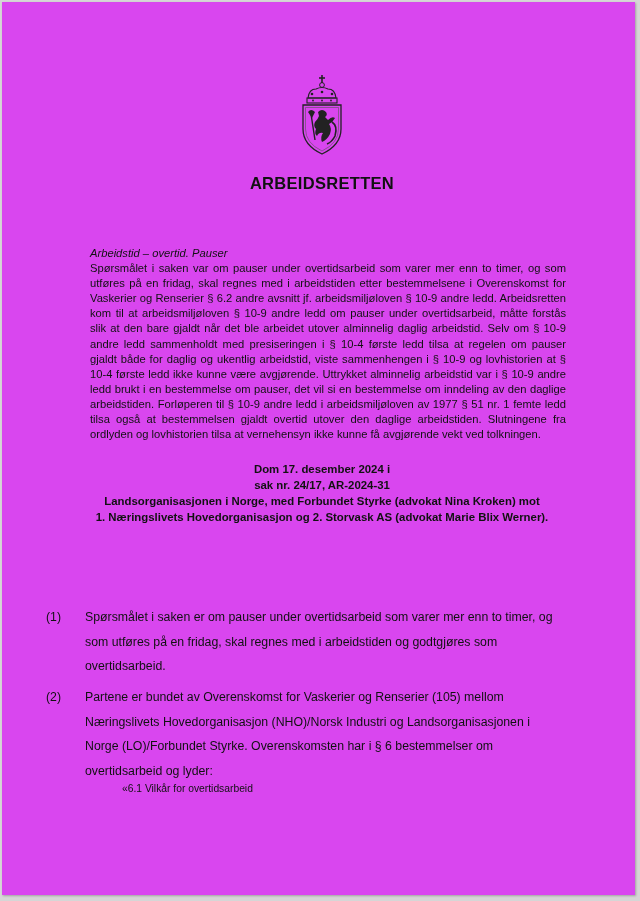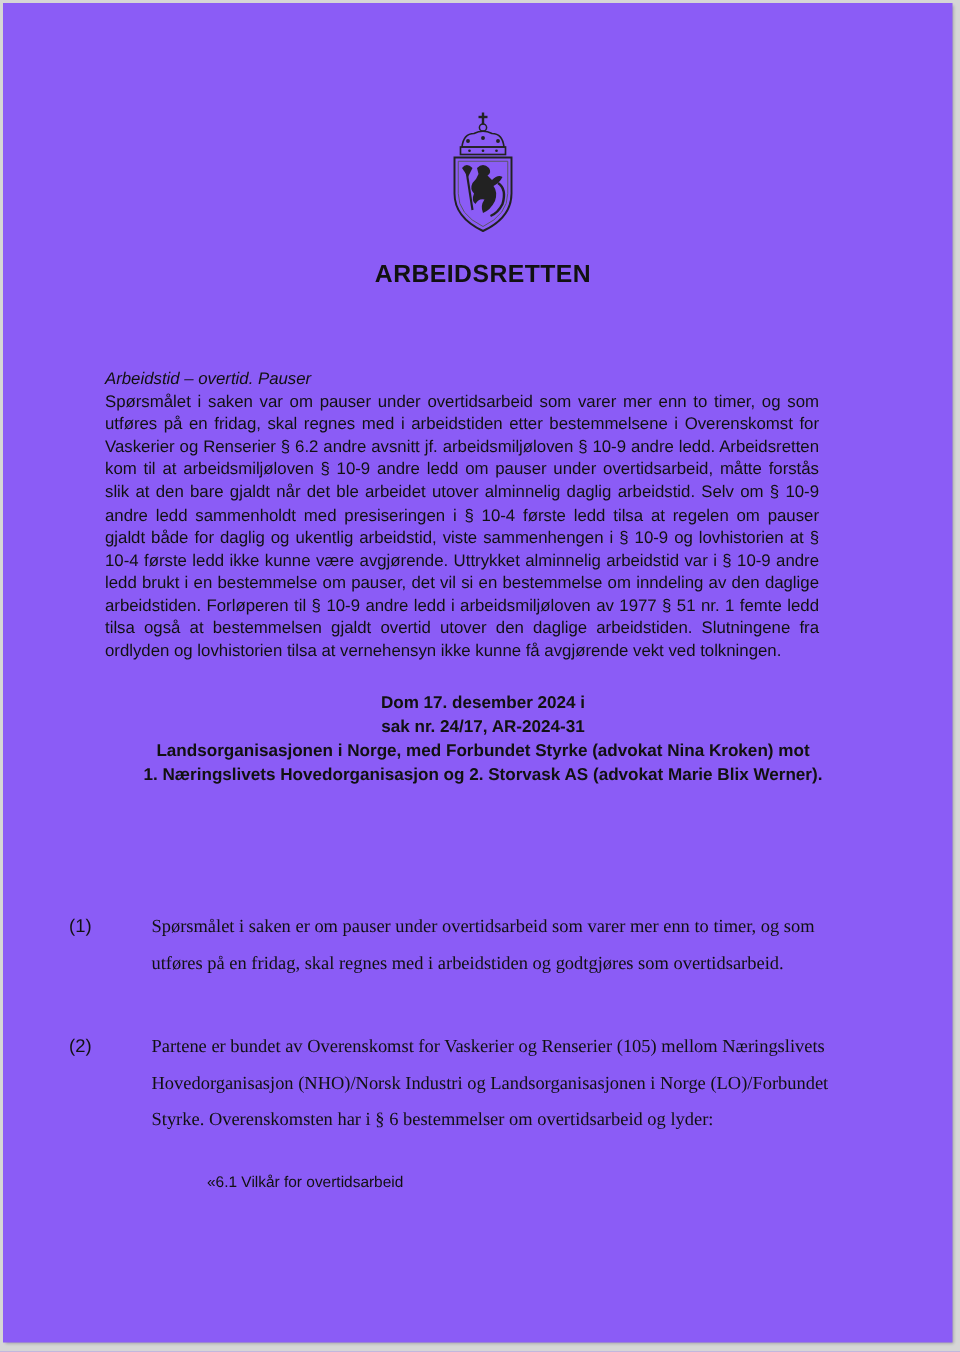--- a/index.html
+++ b/index.html
@@ -14,21 +14,21 @@
       overflow: hidden;
       font-family: "Liberation Sans", sans-serif;
       color: #111;
     }
     .page {
       position: absolute;
       left: 2px;
       top: 2px;
       width: 633px;
       height: 893px;
-      background: #8b5cf6;
+      background: #d946ef;
       box-shadow: 1px 1px 2px rgba(0,0,0,0.25);
     }
     .crest {
       position: absolute;
       left: 296px;
       top: 72px;
       width: 48px;
       height: 82px;
     }
     .court-title {
@@ -36,21 +36,21 @@
       left: 0;
       width: 640px;
       top: 172px;
       text-align: center;
       font-weight: bold;
       font-size: 16.5px;
       letter-spacing: 0.3px;
     }
     .summary {
       position: absolute;
-      left: 68px;
+      left: 88px;
       top: 244px;
       width: 476px;
       font-size: 11.2px;
       line-height: 15.1px;
       text-align: justify;
     }
     .summary .keywords {
       font-style: italic;
       display: block;
     }
@@ -83,35 +83,34 @@
       width: 520px;
       font-size: 12.3px;
       line-height: 24.5px;
     }
     .para .num {
       position: absolute;
       left: 0;
       top: 0;
     }
     .para .text {
-      margin-left: 55px;
+      margin-left: 39px;
       display: block;
-      font-family: Liberation Serif, serif;
     }
     .para1 { top: 603px; }
     .para2 { top: 683px; }
     .quote {
       position: absolute;
       left: 120px;
       top: 778px;
       width: 440px;
       font-size: 10.3px;
       line-height: 17px;
     }
-    .quote span { display: block; margin-left: 16px; }
+    .quote span { display: block; }
   </style>
 </head>
 <body>
 
 <div class="page">
 
   <svg class="crest" viewBox="0 0 48 82">
 
     <line x1="24" y1="1" x2="24" y2="9" stroke="#222" stroke-width="1.6"></line>
     <line x1="21" y1="4" x2="27" y2="4" stroke="#222" stroke-width="1.6"></line>

